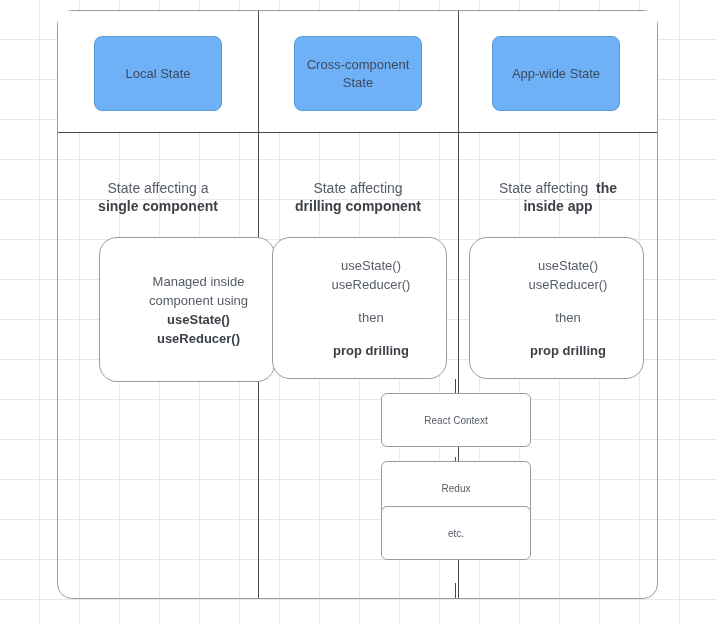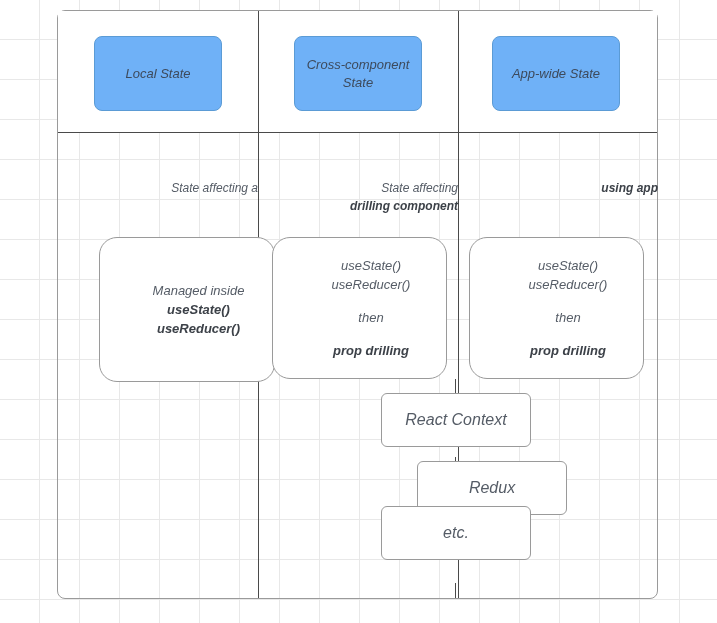--- a/index.html
+++ b/index.html
@@ -23,23 +23,22 @@
 
   
   #diagram-container {
     position: absolute;
     left: 57px;
     top: 10px;
     width: 601px;
     height: 589px;
     background: transparent;
     border: 1px solid #9a9a9a;
-    border-radius: 8px;
-    box-sizing: border-box;
-    font-style: italic;
+    border-radius: 15px;
+    box-sizing: border-box;
   }
   
   .header-band {
     position: absolute;
     left: 0;
     top: 0;
     width: 599px;
     height: 122px;
     background: #ffffff;
     border-bottom: 1px solid #4a4a4a;
@@ -78,23 +77,23 @@
   }
   .blue-box.b1 { left: 36px; }
   .blue-box.b2 { left: 236px; }
   .blue-box.b3 { left: 434px; }
 
   
   .caption {
     position: absolute;
     top: 168px;
     width: 200px;
-    text-align: right;
+    text-align: center;
     color: #555c66;
-    font-size: 12px;
+    font-size: 14px;
     line-height: 18px;
   }
   .caption.c1 { left: 0px; }
   .caption.c2 { left: 200px; }
   .caption.c3 { left: 400px; }
   .caption b { color: #3c4148; }
 
   
   .card {
     position: absolute;
@@ -138,24 +137,24 @@
     width: 150px;
     height: 54px;
     background: #ffffff;
     border: 1px solid #9a9a9a;
     border-radius: 6px;
     box-sizing: border-box;
     display: flex;
     align-items: center;
     justify-content: center;
     color: #555c66;
-    font-size: 16px;
+    font-size: 10px;
   }
   .stack-box.s1 { top: 382px; }
-  .stack-box.s2 { top: 450px; margin-left: 36px; }
+  .stack-box.s2 { top: 450px; }
   .stack-box.s3 { top: 495px; align-items: center; }
 </style>
 </head>
 <body>
 
 <div id="canvas">
 
   <div id="diagram-container">
 
     <div class="header-band"></div>
@@ -168,31 +167,34 @@
     </div>
     <div class="blue-box b2">
       <span>Cross-component State</span>
     </div>
     <div class="blue-box b3">
       <span>App-wide State</span>
     </div>
 
     <div class="caption c1">
       <div>State affecting a</div>
+      <div><b>single component</b></div>
     </div>
     <div class="caption c2">
       <div>State affecting</div>
       <div><b>drilling component</b></div>
     </div>
     <div class="caption c3">
-      <div><b>using app</b></div>
+      <div><span>State affecting</span>&nbsp; <b>the</b></div>
+      <div><b>inside app</b></div>
     </div>
 
     <div class="card k1">
       <div>Managed inside</div>
+      <div>component using</div>
       <div class="strong">useState()</div>
       <div class="strong">useReducer()</div>
     </div>
 
     <div class="card k2">
       <div>useState()</div>
       <div>useReducer()</div>
       <div class="spacer"></div>
       <div>then</div>
       <div class="spacer"></div>

